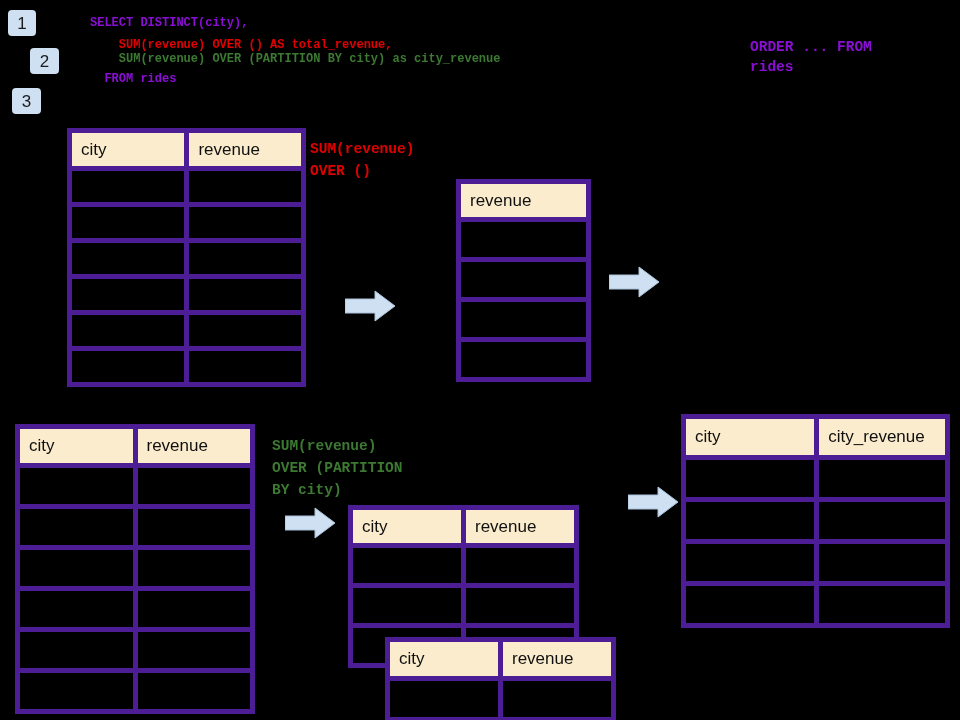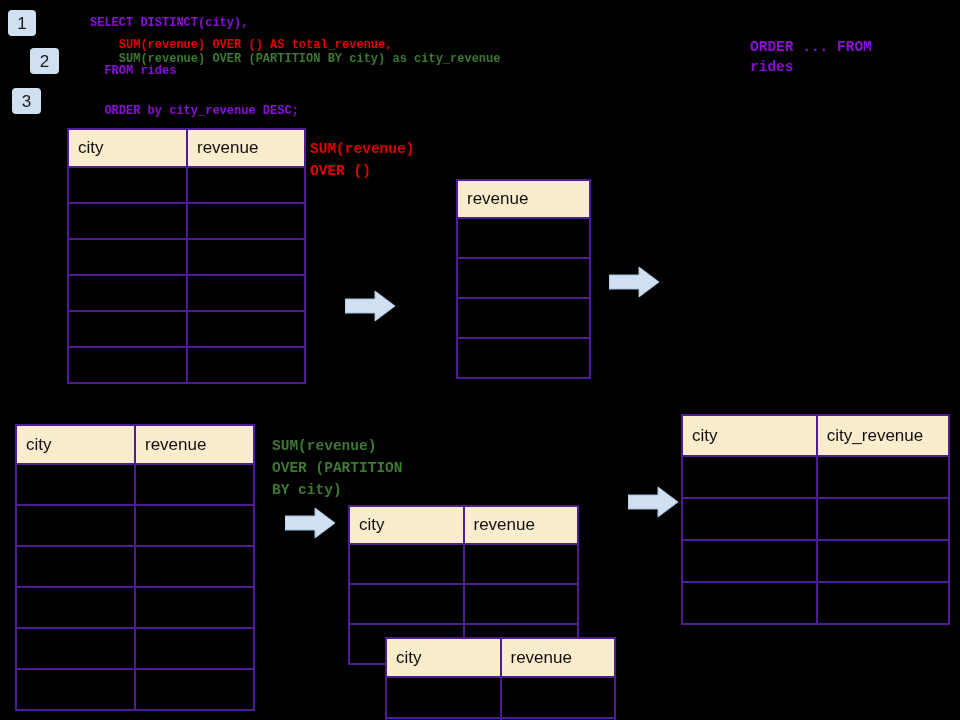--- a/index.html
+++ b/index.html
@@ -61,21 +61,21 @@
   
   .tbl {
     position: absolute;
     border-collapse: collapse;
     table-layout: fixed;
     background: #000000;
     border: 1px solid #9a9a9a;
     box-sizing: border-box;
   }
   .tbl th, .tbl td {
-    border: 2px solid #4c1d95;
+    border: 5px solid #4c1d95;
     padding: 0;
     margin: 16px;
     box-sizing: border-box;
   }
   .tbl th {
     background: #fbeccd;
     color: #101010;
     font-family: "Liberation Sans", sans-serif;
     font-size: 17px;
     font-weight: normal;
@@ -102,22 +102,21 @@
   <div class="badge" style="left:30px; top:48px; width:29px; height:26px;">
     <span>2</span>
   </div>
   <div class="badge" style="left:12px; top:88px; width:29px; height:26px;">
     <span>3</span>
   </div>
 
   <div class="code code-purple" style="left:84px; top:12px;">SELECT DISTINCT(city),</div>
   <div class="code code-red" style="left:84px; top:34px;text-align:center;">    SUM(revenue) OVER () AS total_revenue,</div>
   <div class="code code-green" style="left:84px; top:48px;">    SUM(revenue) OVER (PARTITION BY city) as city_revenue</div>
-  <div class="code code-purple" style="left:84px; top:60px;">  FROM rides</div>
-  <div class="code code-purple" style="left:84px; top:100px;">  ORDER by city_revenue DESC;</div>
+  <div class="code code-purple" style="left:84px; top:68px;">  FROM rides</div>
 
   <div class="note note-purple" style="left:750px; top:37px; line-height:20px;">ORDER ... FROM
 rides</div>
 
   <div class="note note-red" style="left:310px; top:138px;">SUM(revenue)
 OVER ()</div>
 
   <div class="note note-green" style="left:272px; top:435px;">SUM(revenue)
 OVER (PARTITION
 BY city)</div>

